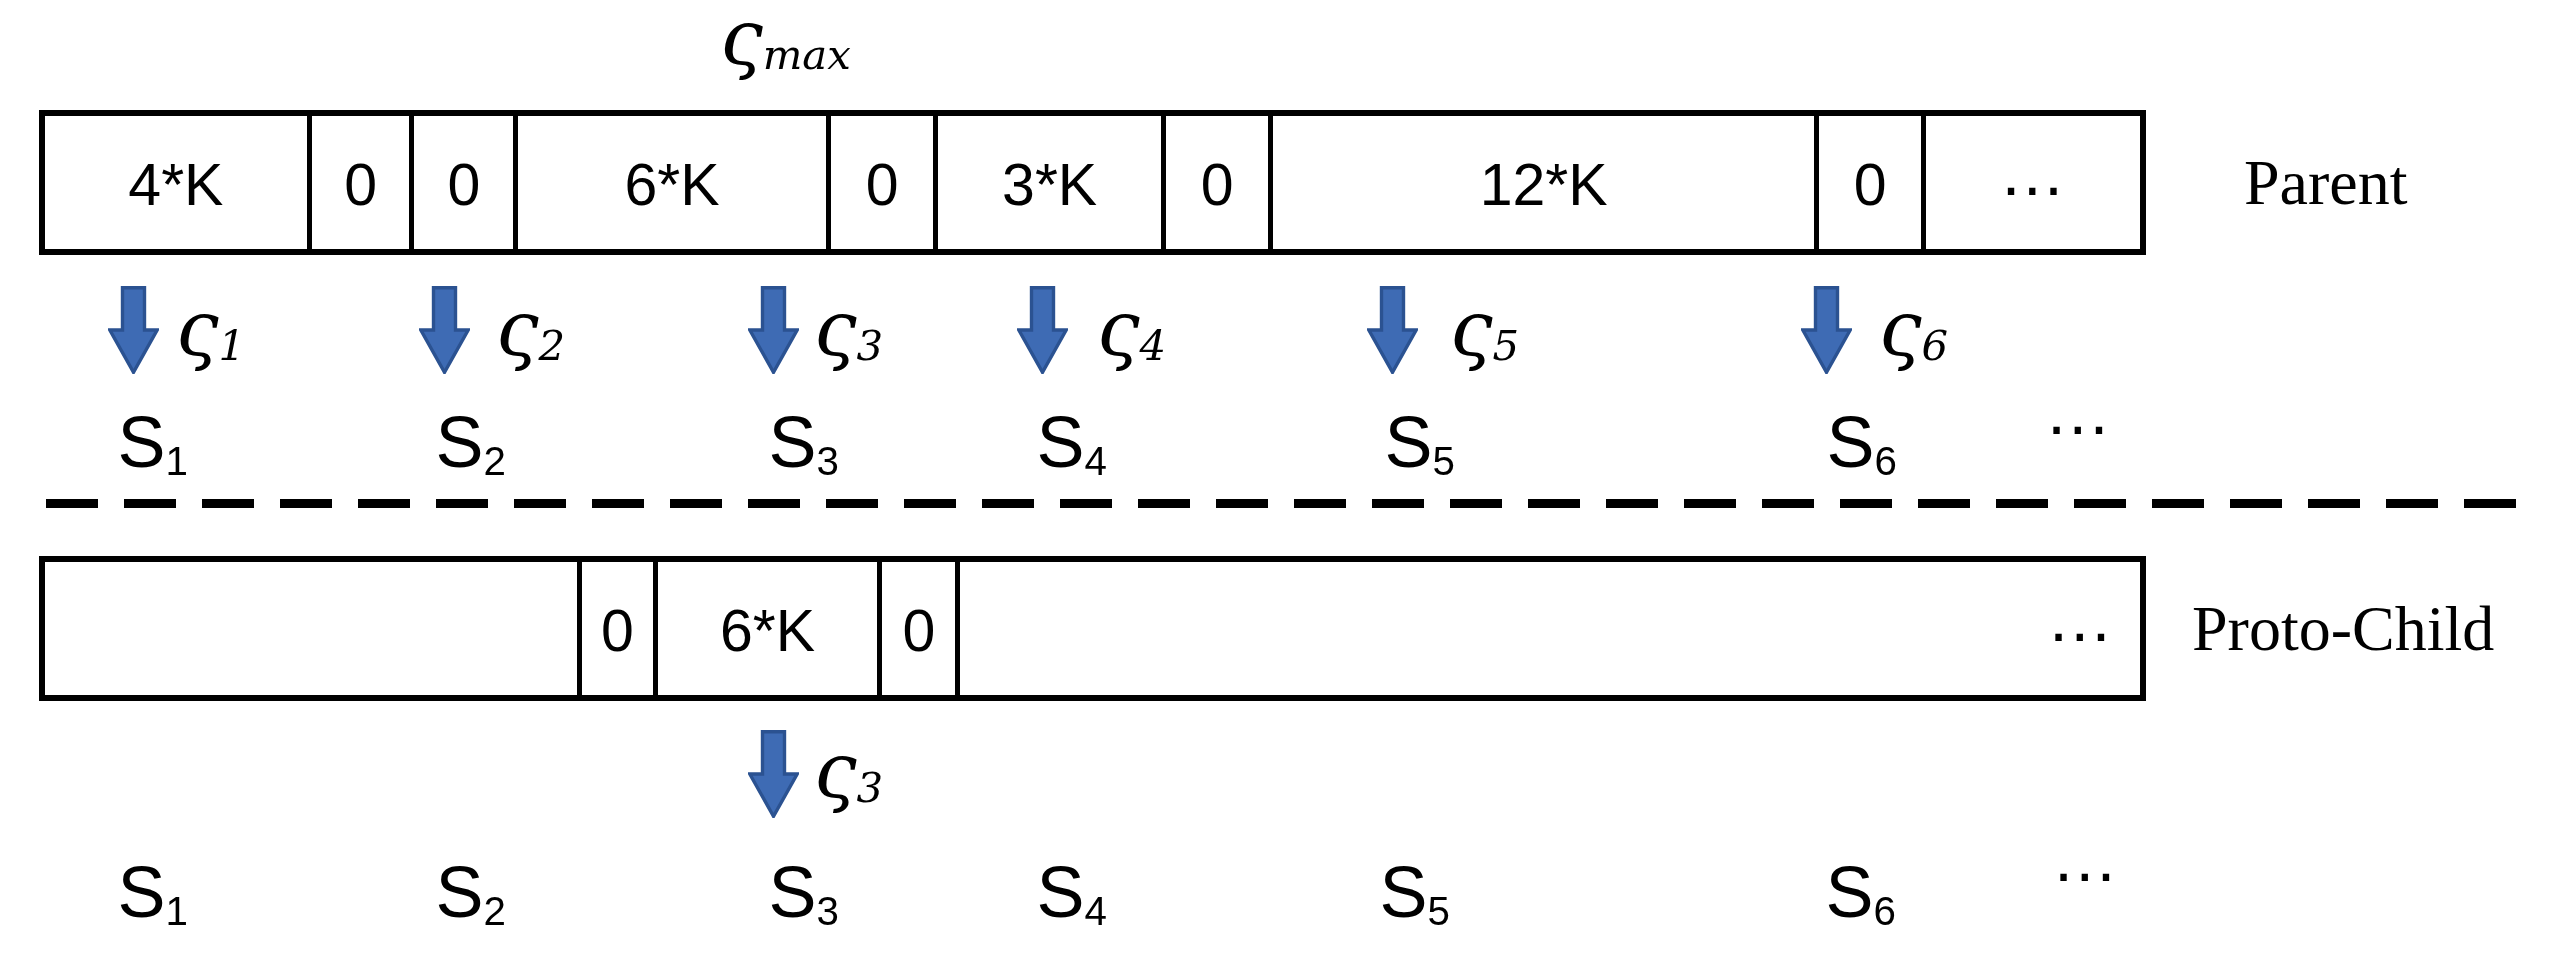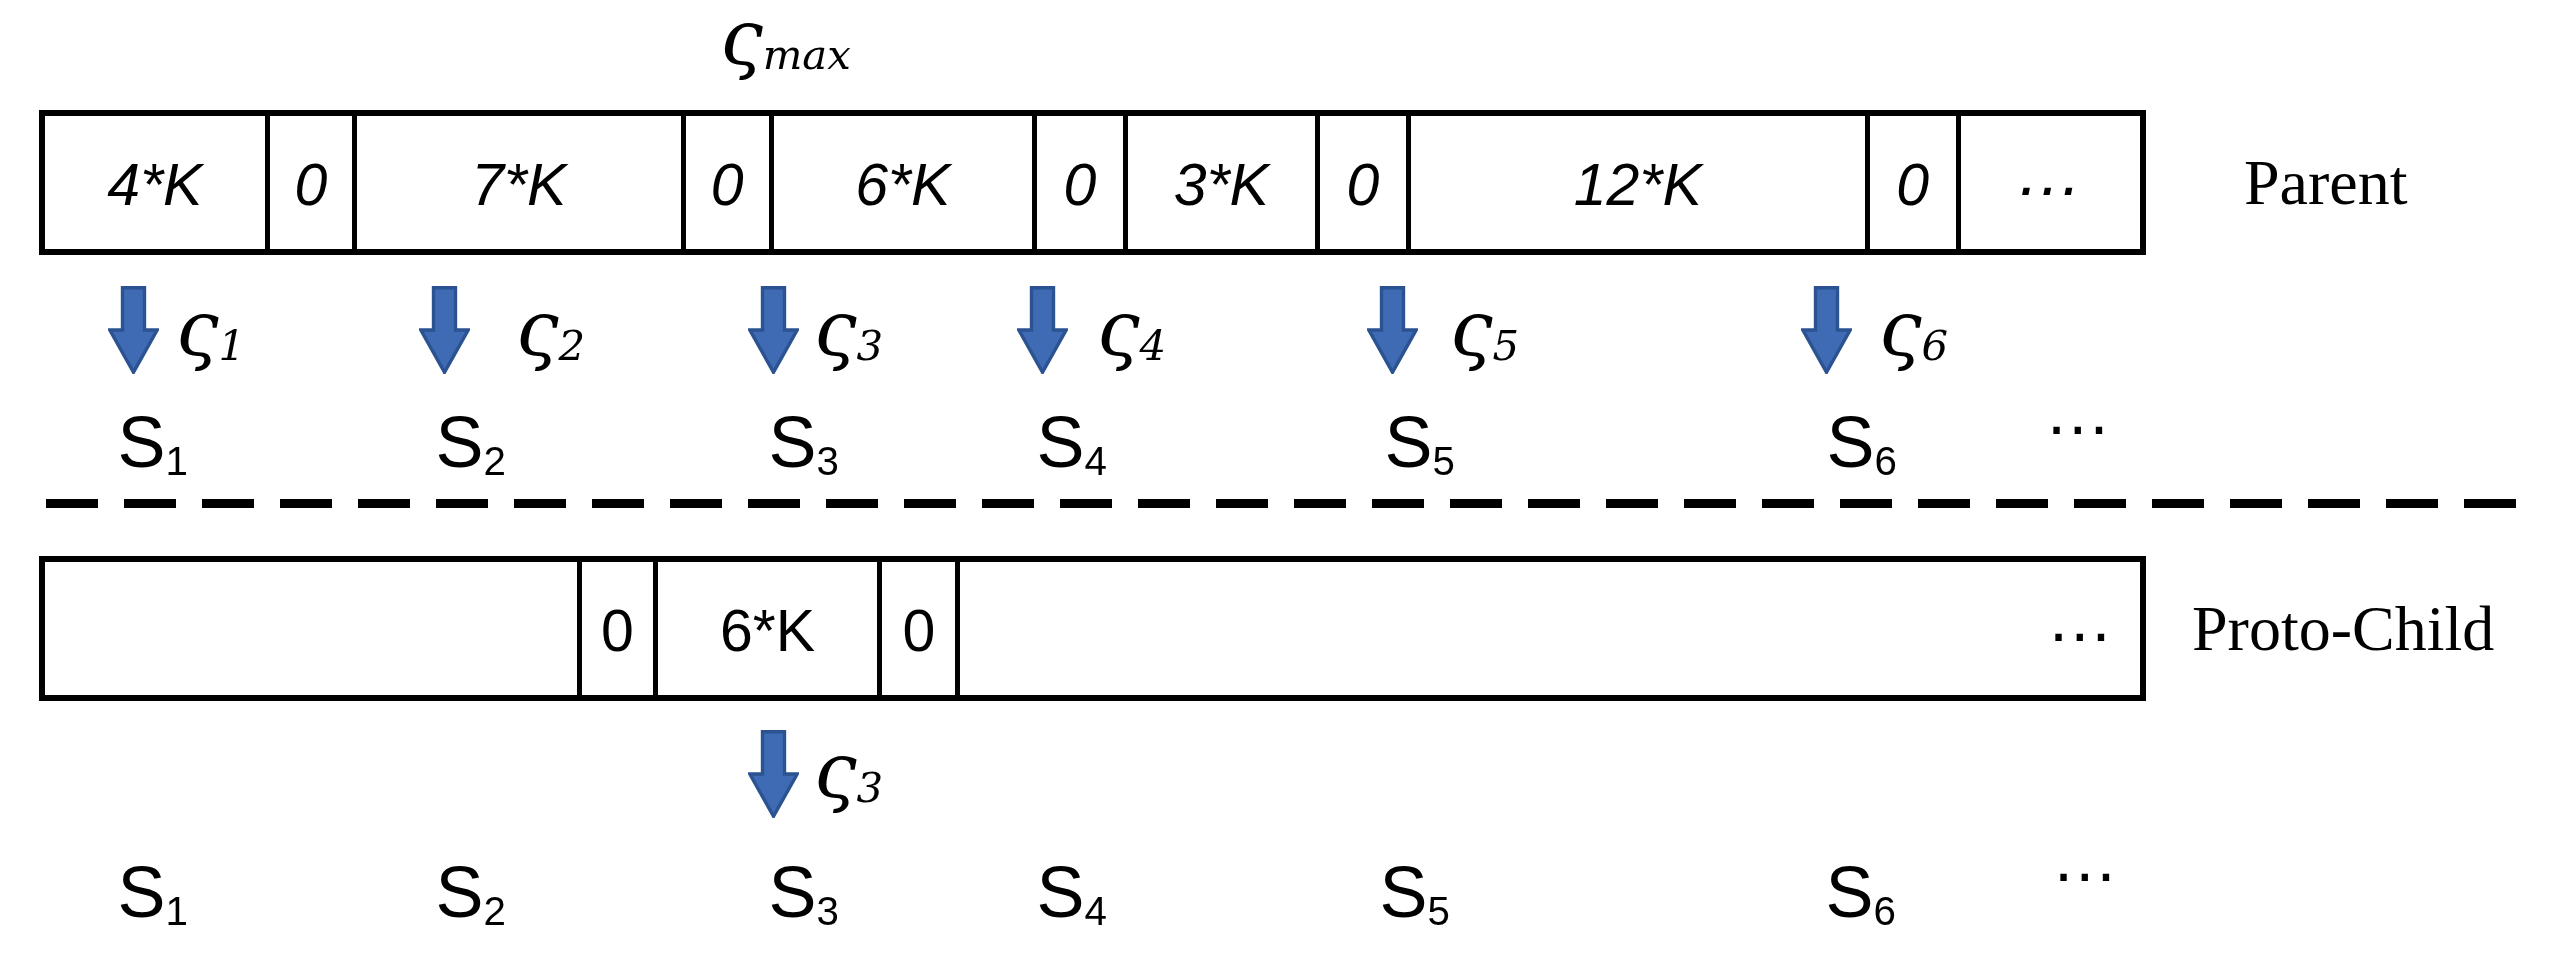--- a/index.html
+++ b/index.html
@@ -3,21 +3,21 @@
 <meta charset="utf-8">
 <style>
   html,body{margin:0;padding:0;background:#fff;}
   body{width:2576px;height:954px;position:relative;overflow:hidden;
        font-family:"Liberation Sans",sans-serif;color:#000;}
   .stage{position:absolute;inset:0;border-radius:15px;}
 
   
   .box{position:absolute;left:39px;width:2107px;height:145px;
        border:6.7px solid #000;box-sizing:border-box;display:flex;background:#fff;}
-  .parent-box{top:110px;font-style:italic;}
+  .parent-box{top:110px;}
   .proto-box{top:556px;}
   .cell{display:flex;align-items:center;justify-content:center;
         border-right:5px solid #000;box-sizing:border-box;
         font-size:59px;line-height:59px;padding-top:5px;white-space:nowrap;}
   .cell:last-child{border-right:none;}
   .cell.ell{font-size:67px;line-height:67px;padding-top:0;padding-bottom:22px;letter-spacing:1.7px;}
   .cell.proto-ell{justify-content:flex-end;padding-right:25px;}
 
   
   .rowlabel{position:absolute;height:145px;display:flex;align-items:center;
@@ -52,21 +52,20 @@
 </head>
 <body>
 
 <div class="stage">
 
   <div class="sig-label sigmax"><span>ς</span><sub>max</sub></div>
 
   <div class="box parent-box">
     <div class="cell" style="flex:228">4*K</div>
     <div class="cell" style="flex:85">0</div>
-    <div class="cell" style="flex:336">7*K</div>
     <div class="cell" style="flex:86">0</div>
     <div class="cell" style="flex:268">6*K</div>
     <div class="cell" style="flex:89">0</div>
     <div class="cell" style="flex:194">3*K</div>
     <div class="cell" style="flex:89">0</div>
     <div class="cell" style="flex:471">12*K</div>
     <div class="cell" style="flex:89">0</div>
     <div class="cell ell" style="flex:186">…</div>
   </div>
   <div class="rowlabel parent-lab">Parent</div>
@@ -84,21 +83,21 @@
       <polygon points="17,2 43,2 43,52 58,52 30,102 2,52 17,52"></polygon>
     </svg>
   <svg class="arrow" style="left:1367px;top:286px" viewBox="0 0 60 104">
       <polygon points="17,2 43,2 43,52 58,52 30,102 2,52 17,52"></polygon>
     </svg>
   <svg class="arrow" style="left:1801px;top:286px" viewBox="0 0 60 104">
       <polygon points="17,2 43,2 43,52 58,52 30,102 2,52 17,52"></polygon>
     </svg>
 
   <div class="sig-label" style="left:176px;top:291px"><span>ς</span><sub>1</sub></div>
-  <div class="sig-label" style="left:516px;top:291px"><span>ς</span><sub>2</sub></div>
+  <div class="sig-label" style="left:496px;top:291px"><span>ς</span><sub>2</sub></div>
   <div class="sig-label" style="left:814px;top:291px"><span>ς</span><sub>3</sub></div>
   <div class="sig-label" style="left:1097px;top:291px"><span>ς</span><sub>4</sub></div>
   <div class="sig-label" style="left:1450px;top:291px"><span>ς</span><sub>5</sub></div>
   <div class="sig-label" style="left:1879px;top:291px"><span>ς</span><sub>6</sub></div>
 
   <div class="s-label" style="left:53px;top:406px"><span>S</span><sub>1</sub></div>
   <div class="s-label" style="left:371px;top:406px"><span>S</span><sub>2</sub></div>
   <div class="s-label" style="left:704px;top:406px"><span>S</span><sub>3</sub></div>
   <div class="s-label" style="left:972px;top:406px"><span>S</span><sub>4</sub></div>
   <div class="s-label" style="left:1320px;top:406px"><span>S</span><sub>5</sub></div>

